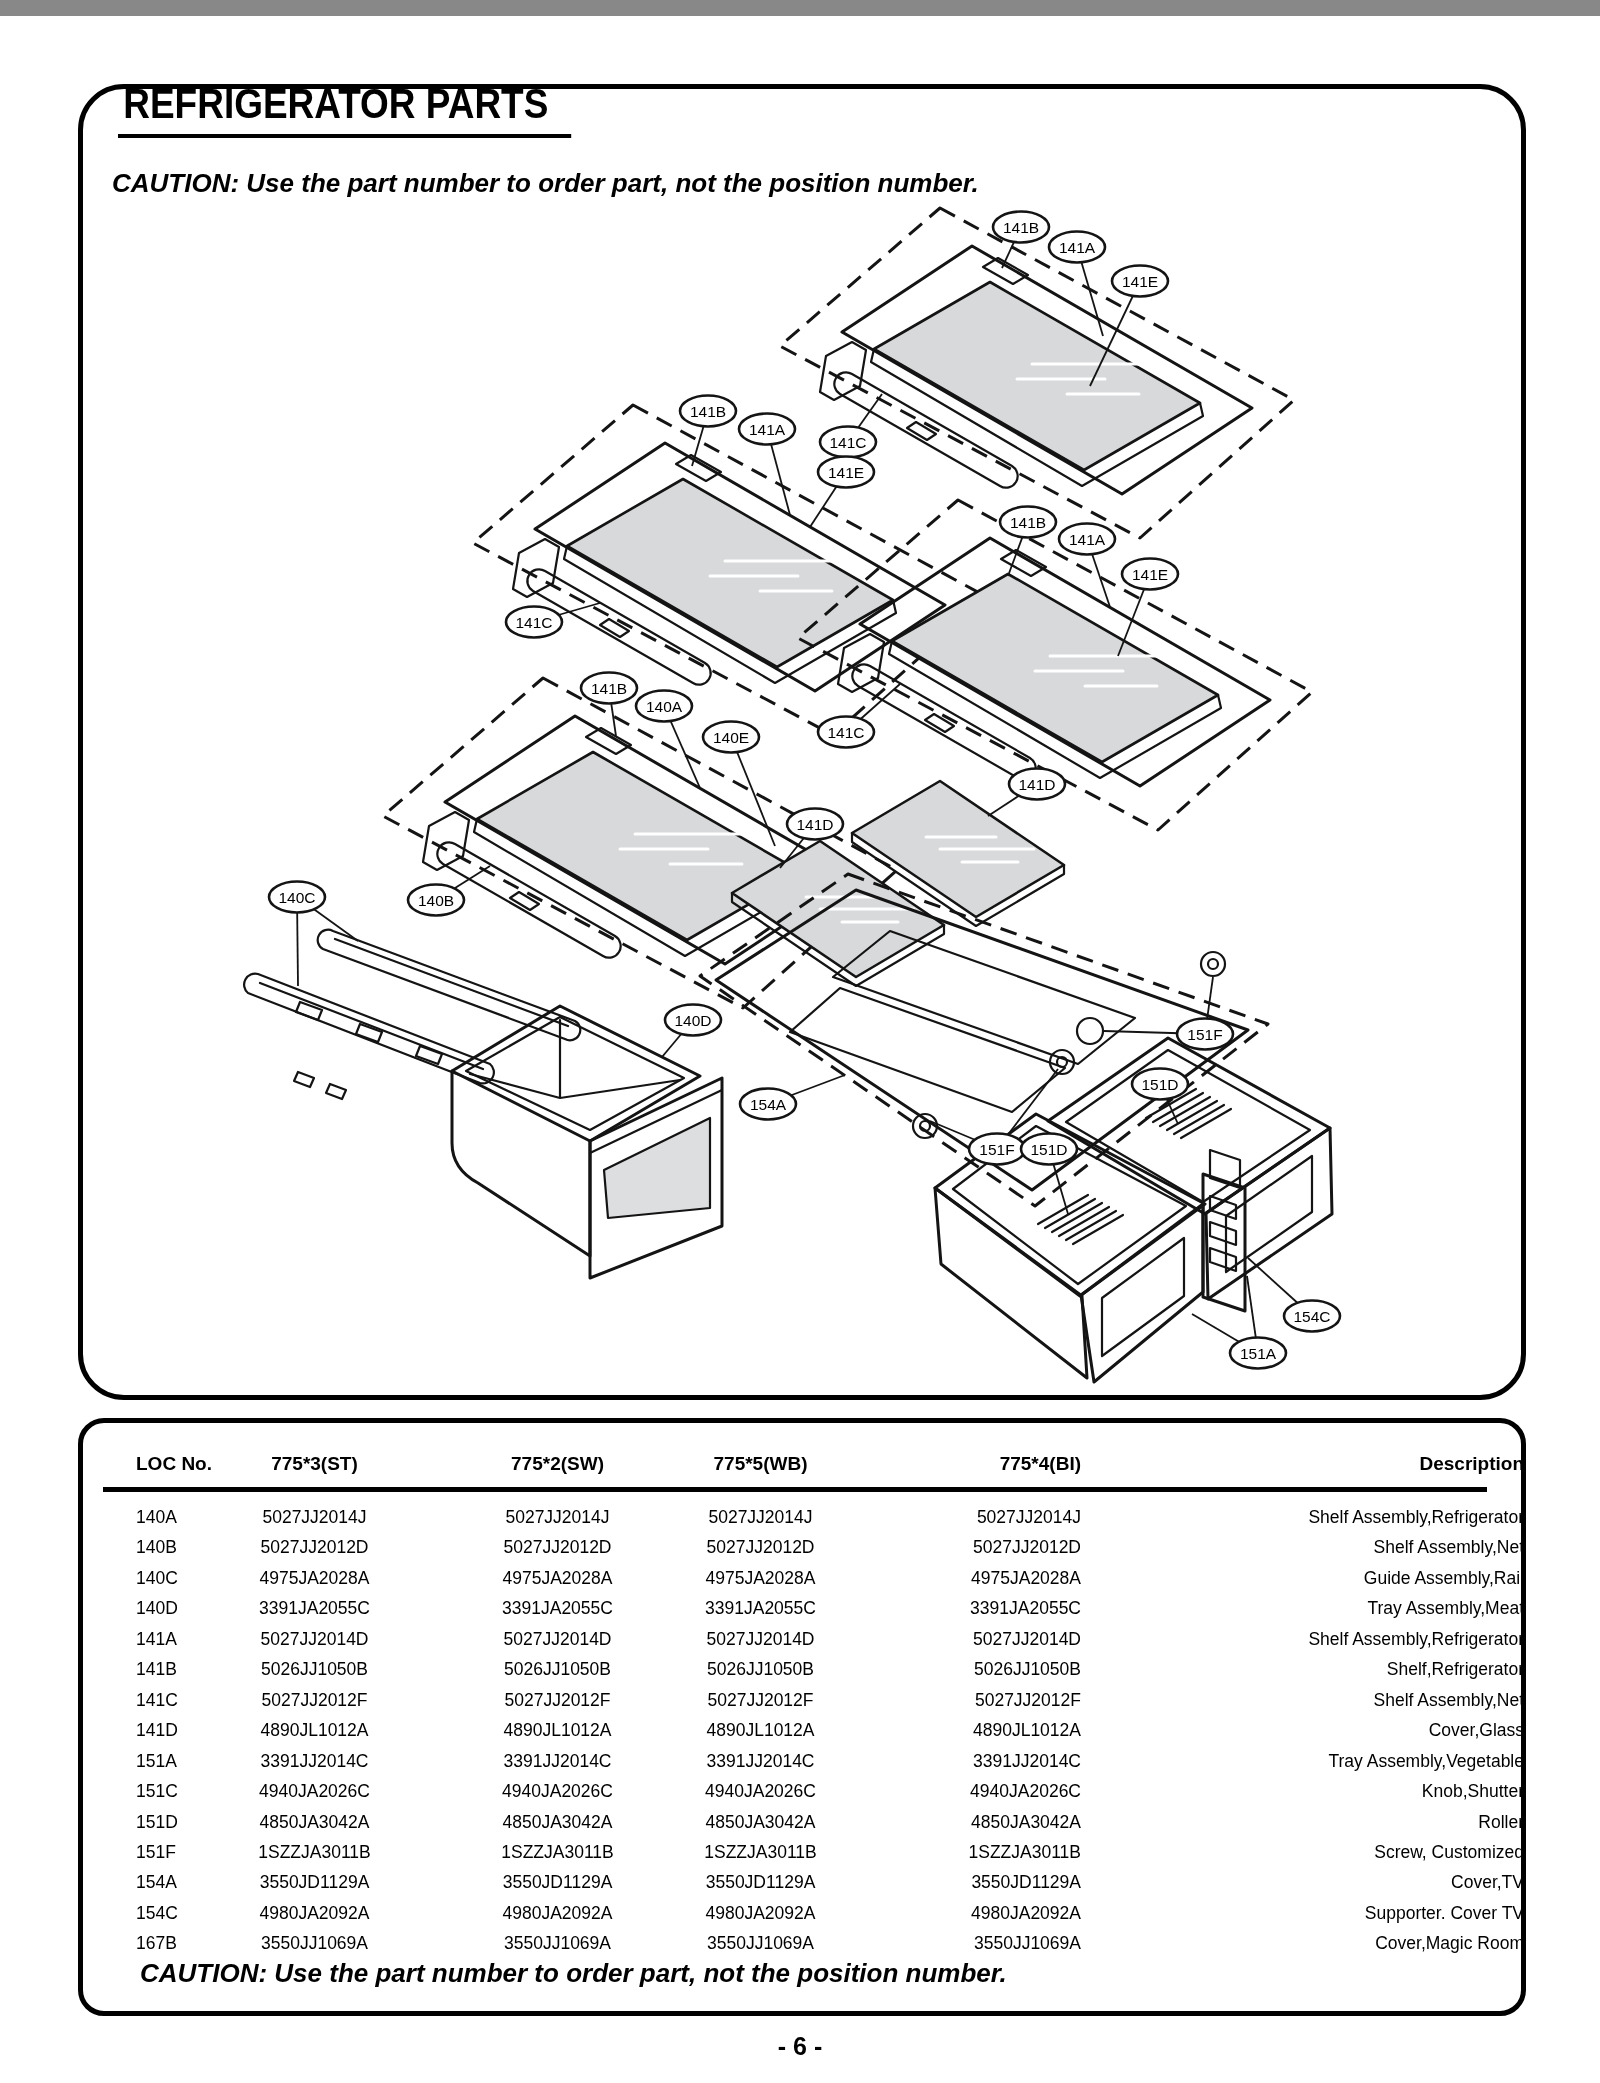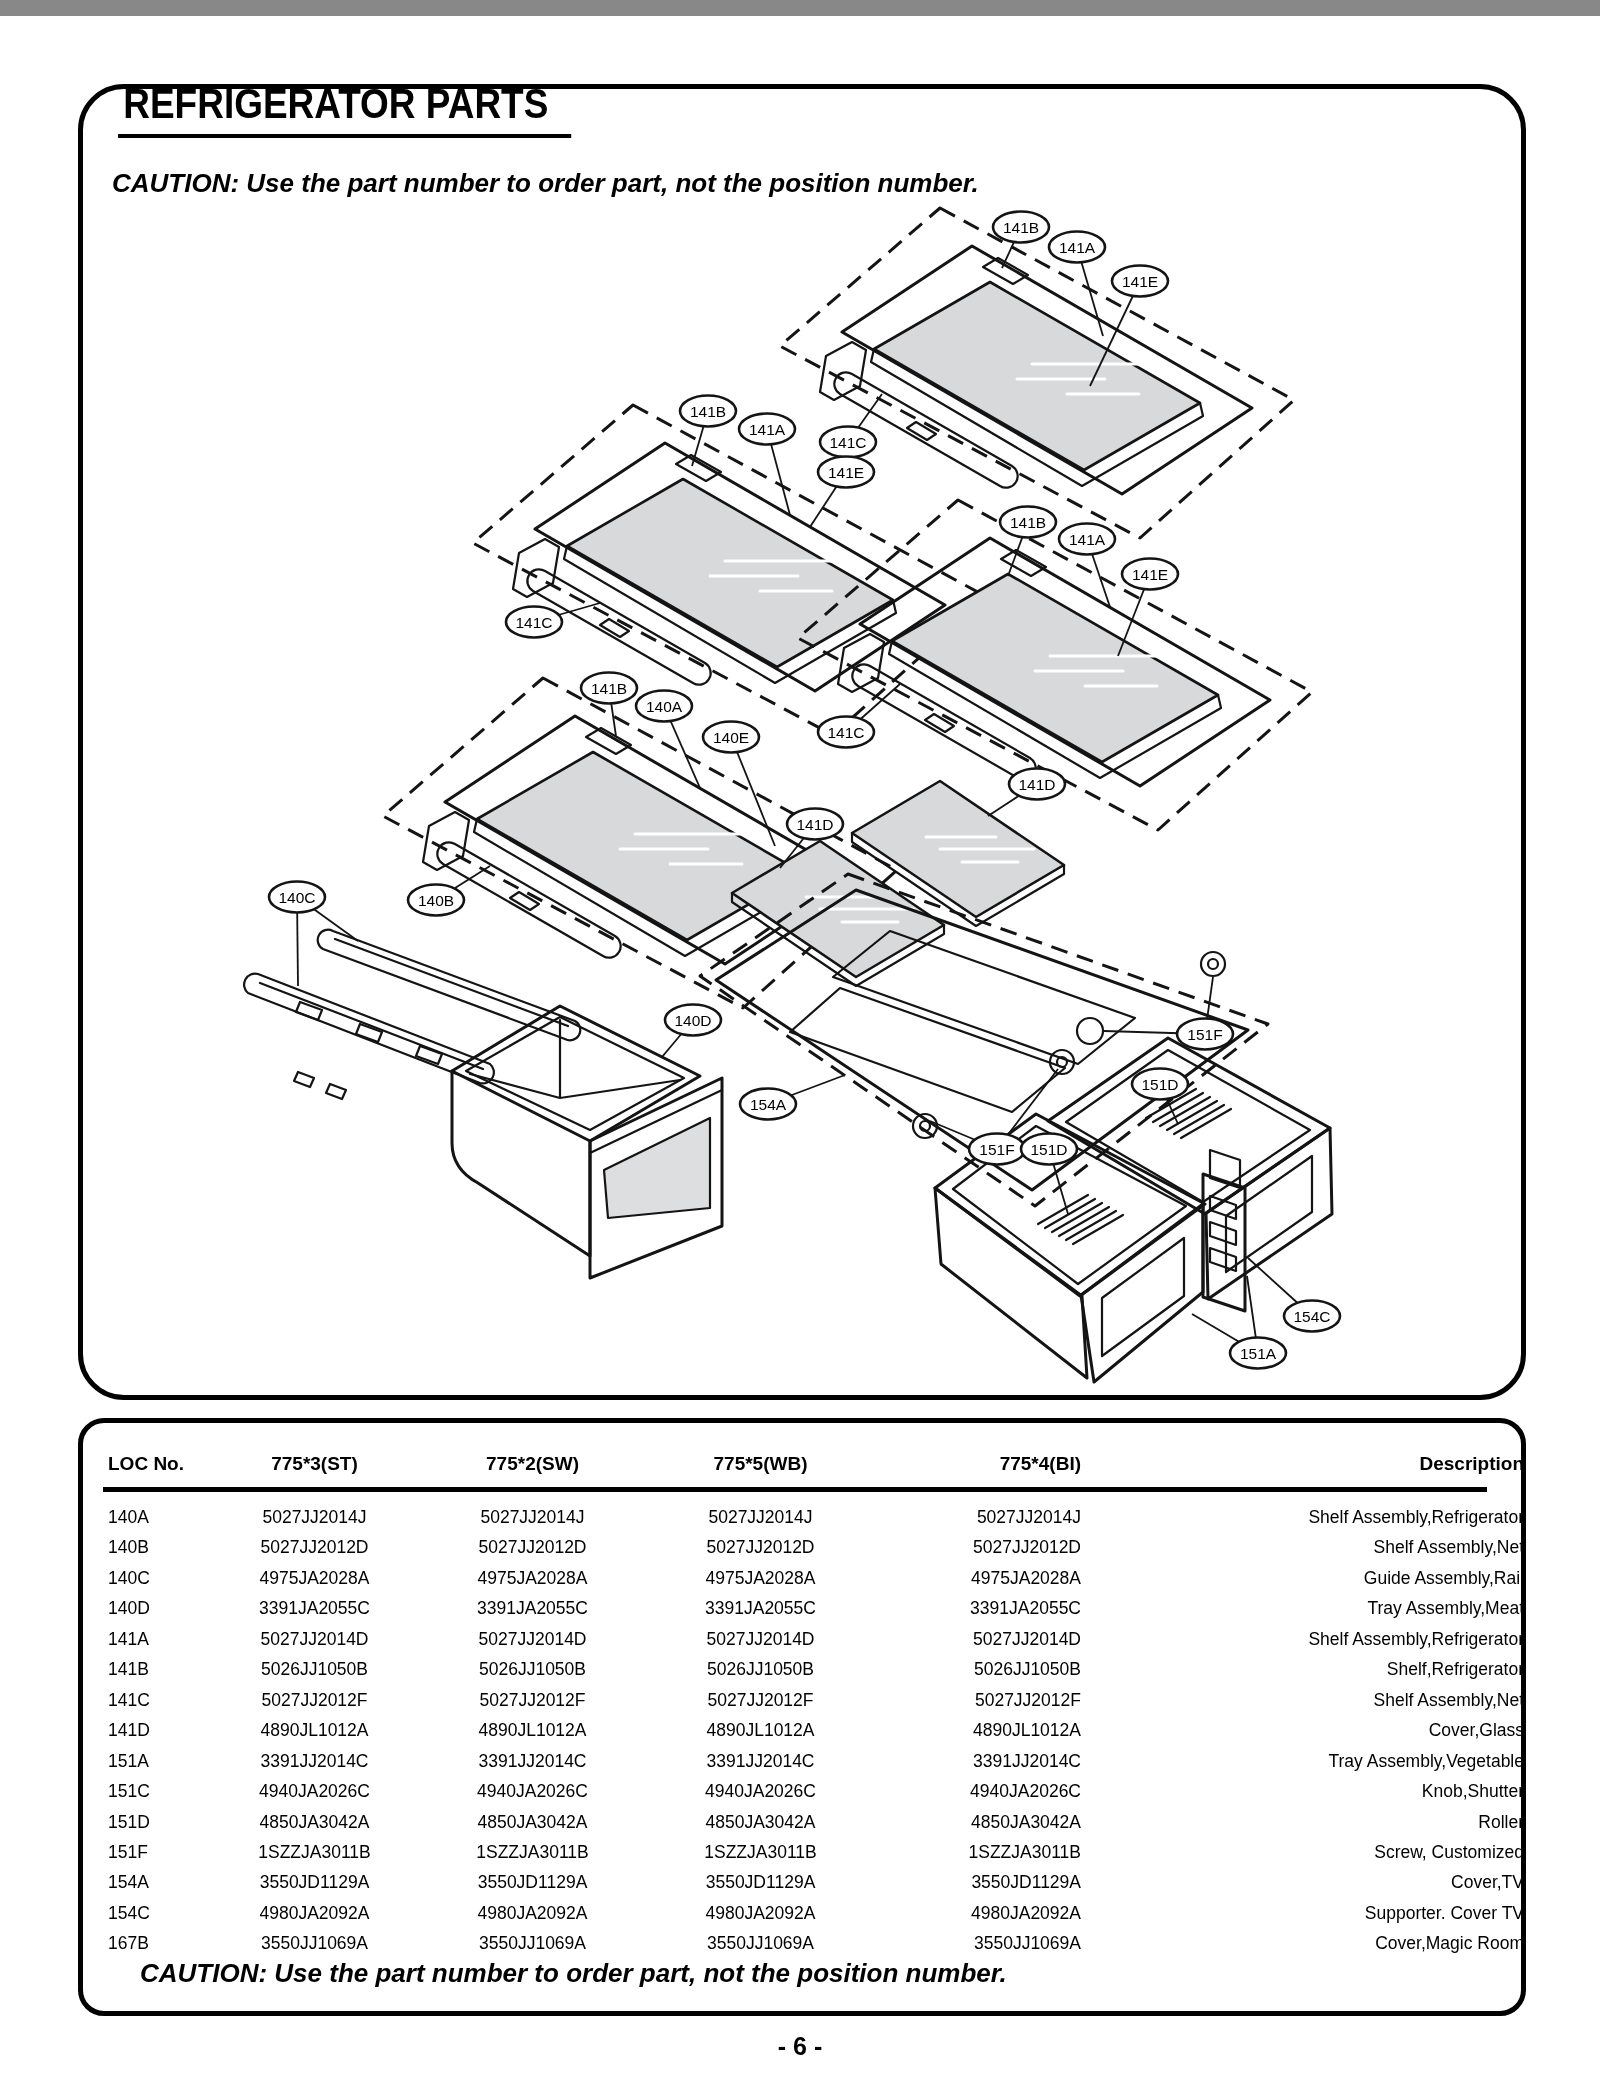--- a/index.html
+++ b/index.html
@@ -27,23 +27,23 @@
   .wl{fill:none;stroke:#fff;stroke-width:3;stroke-linecap:round;}
   .leader{stroke:#141414;stroke-width:1.8;fill:none;}
   #callouts ellipse{fill:#fff;stroke:#141414;stroke-width:2.6;}
   #callouts text{font-family:"Liberation Sans",sans-serif;font-size:15.5px;fill:#000;
         text-anchor:middle;}
   
   .thead{position:absolute;left:0;top:1437px;width:100%;height:26px;font-size:19px;font-weight:bold;}
   .thead span,.trow span{position:absolute;display:block;white-space:nowrap;}
   .header-rule{position:absolute;left:103px;top:1471px;width:1384px;height:5px;background:#000;}
   .trow{position:absolute;left:0;width:100%;height:30px;line-height:30px;font-size:17.5px;}
-  .c-loc{left:108px;width:95px;text-align:left;}
+  .c-loc{left:136px;width:95px;text-align:left;}
   .c-st{left:222px;width:185px;text-align:center;}
-  .c-sw{left:440px;width:185px;text-align:center;}
+  .c-sw{left:465px;width:185px;text-align:center;}
   .c-wb{left:668px;width:185px;text-align:center;}
   .c-bi{left:896px;width:185px;text-align:right;}
   .c-desc{left:1129px;width:395px;text-align:right;}
 </style>
 </head>
 <body>
 
 <div class="page">
 
   <div class="diagram-box"></div>

